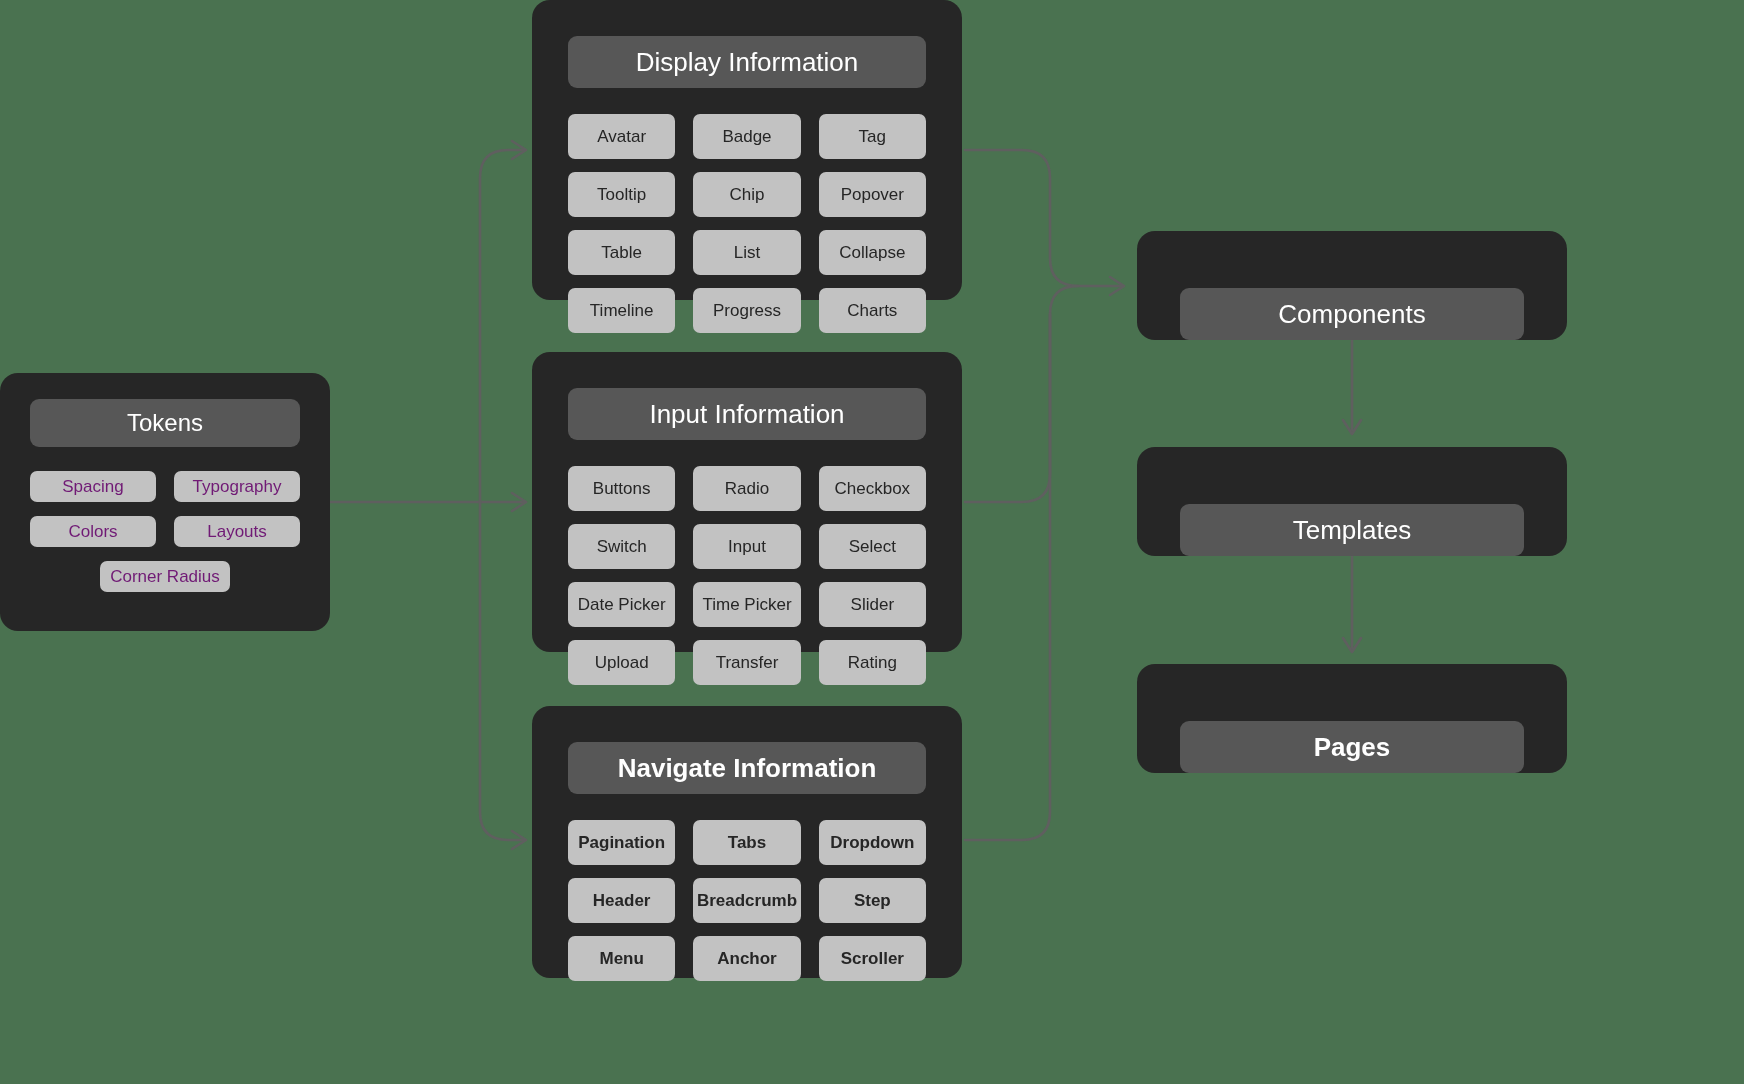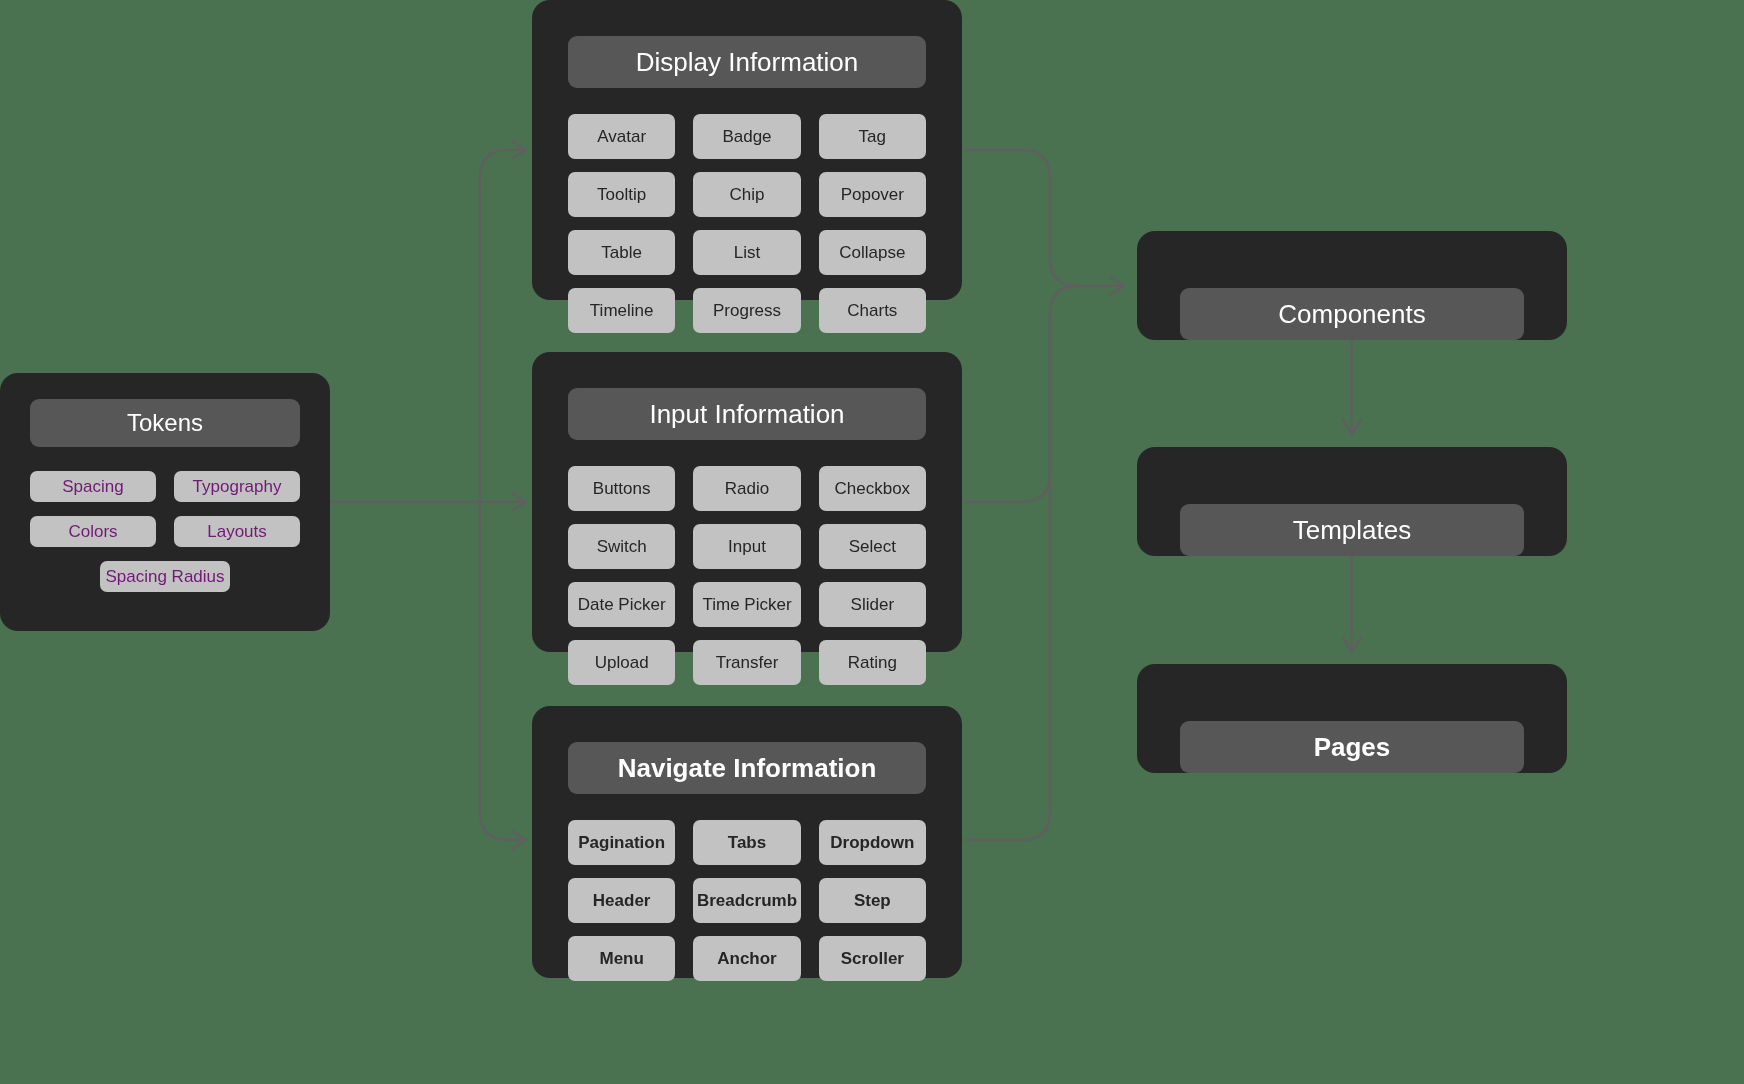--- a/index.html
+++ b/index.html
@@ -183,21 +183,21 @@
     <path class="edge-head" d="M 1343 638 L 1352 652 L 1361 638"></path>
   </svg>
 
   <div class="node" id="node-tokens">
     <div class="node-title">Tokens</div>
     <div class="token-grid">
       <div class="token-chip">Spacing</div>
       <div class="token-chip">Typography</div>
       <div class="token-chip">Colors</div>
       <div class="token-chip">Layouts</div>
-      <div class="token-chip wide">Spacing Radius</div>
+      <div class="token-chip wide">Corner Radius</div>
     </div>
   </div>
 
   <div class="node group" id="node-display">
     <div class="node-title">Display Information</div>
     <div class="chip-grid">
       <div class="chip">Avatar</div>
       <div class="chip">Badge</div>
       <div class="chip">Tag</div>
       <div class="chip">Tooltip</div>

